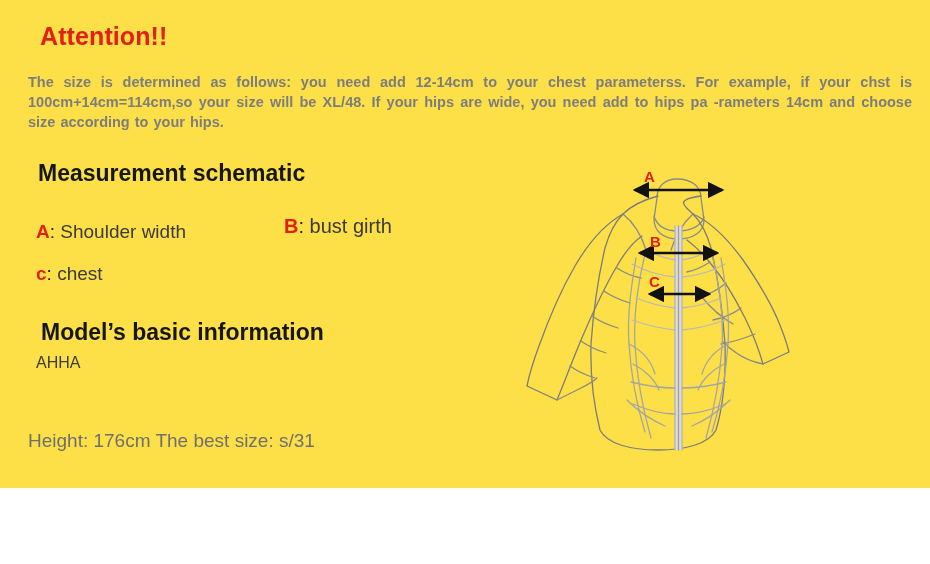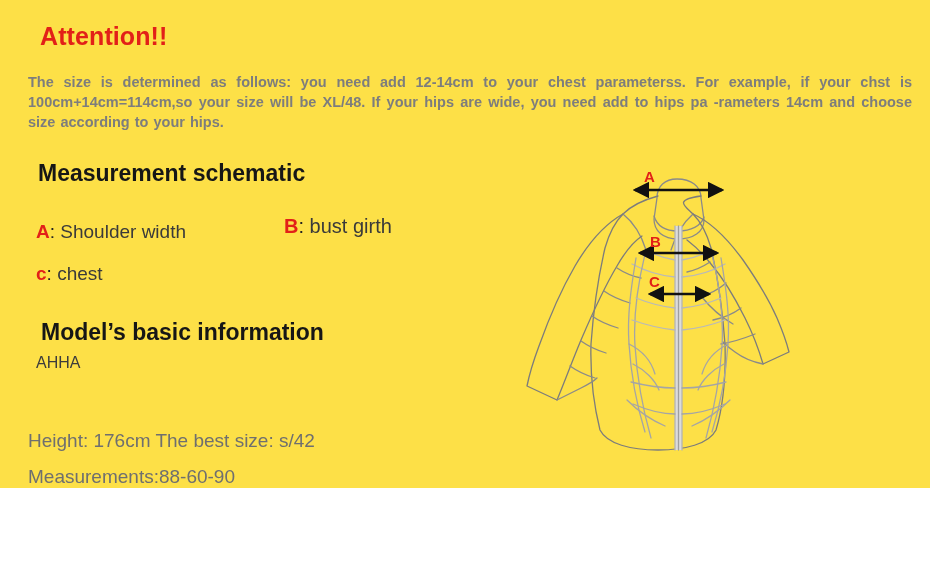--- a/index.html
+++ b/index.html
@@ -151,23 +151,22 @@
 
   <div class="legend-row legend-c">
     <span class="legend-key">c</span><span class="legend-colon">:</span>
     <span class="legend-text">chest</span>
   </div>
 
   <div class="section-heading heading-model">Model’s basic information</div>
 
   <div class="model-name">AHHA</div>
 
-  <div class="stat-line stat-height">Height: 176cm  The best size: s/42</div>
-
-  <div class="stat-line stat-measurements">Measurements:88-60-90</div>
+  <div class="stat-line stat-height">Height: 176cm  The best size: s/31</div>
+
 
   <div class="jacket-wrap">
     <svg class="jacket-svg" viewBox="0 0 340 340" xmlns="http://www.w3.org/2000/svg">
       <g fill="none" stroke="#8a8a8a" stroke-width="1.3" stroke-linejoin="round" stroke-linecap="round">
 
         <path d="M152,60 C152,48 160,41 172,41 C186,41 196,48 196,60
                  L199,82 C199,94 188,101 173,101 C158,101 149,93 149,81 Z"></path>
         <path d="M149,78 C152,88 161,93 173,93 C186,93 196,88 199,79"></path>
 
         <path d="M153,58

